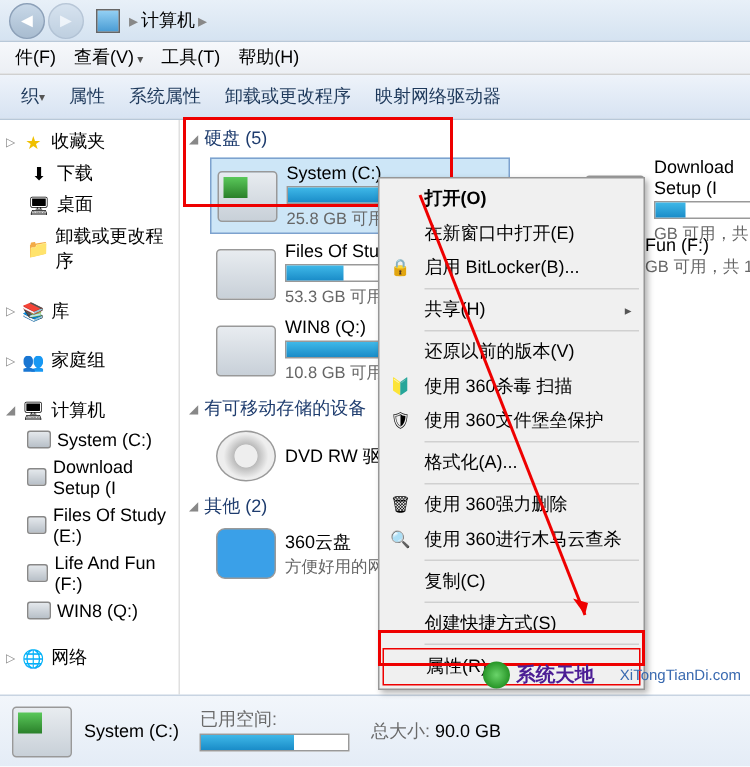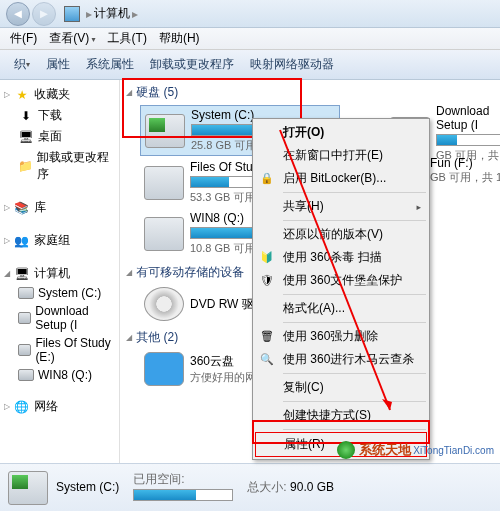--- a/index.html
+++ b/index.html
@@ -65,22 +65,22 @@
   .sb-col { margin-right: 14px; line-height: 15px; }
   .sb-lbl { color: #6a6a6a; }
   
   
   .redbox1 { position: absolute; border: 2px solid #e00; top: 78px; left: 122px; width: 180px; height: 60px; z-index: 5; pointer-events: none; }
   .redbox2 { position: absolute; border: 2px solid #e00; top: 420px; left: 252px; width: 178px; height: 24px; z-index: 15; pointer-events: none; }
   .redarrow { position: absolute; top: 120px; left: 270px; width: 150px; height: 300px; z-index: 12; pointer-events: none; }
   
   .watermark { position: absolute; right: 6px; bottom: 52px; z-index: 20; font-size: 13px; display: flex; align-items: center; }
   .wm-ico { width: 18px; height: 18px; background: radial-gradient(#6ad46a,#0a7a0a); border-radius: 50%; margin-right: 4px; }
-  .wm-a { color: #c2410c; font-weight: bold; }
-  .wm-b { color: #3a6ab0; font-size: 10px; margin-left: 2px; }
+  .wm-a { color: #4c1d95; font-weight: bold; }
+  .wm-b { color: #3a6ab0; font-size: 10px; margin-left: 17px; }
 </style>
 </head>
 <body>
 
 <div class="titlebar">
   <div class="nav-btn">◄</div>
   <div class="nav-btn fwd">►</div>
   <div class="addr-icon"></div>
   <span class="addr-sep">▸</span>
   <span class="addr-txt">计算机</span>
@@ -148,20 +148,24 @@
           <span class="drv-icon"></span>
           <span>System (C:)</span>
         </div>
       <div class="sb-item">
           <span class="drv-icon"></span>
           <span>Download Setup (I</span>
         </div>
       <div class="sb-item">
           <span class="drv-icon"></span>
           <span>Files Of Study (E:)</span>
+        </div>
+      <div class="sb-item">
+          <span class="drv-icon"></span>
+          <span>Life And Fun (F:)</span>
         </div>
       <div class="sb-item">
           <span class="drv-icon"></span>
           <span>WIN8 (Q:)</span>
         </div>
     </div>
     <div class="sb-group">
       <div class="sb-head">
         <span class="sb-tri">▷</span>
         <span class="sb-icon">🌐</span>

